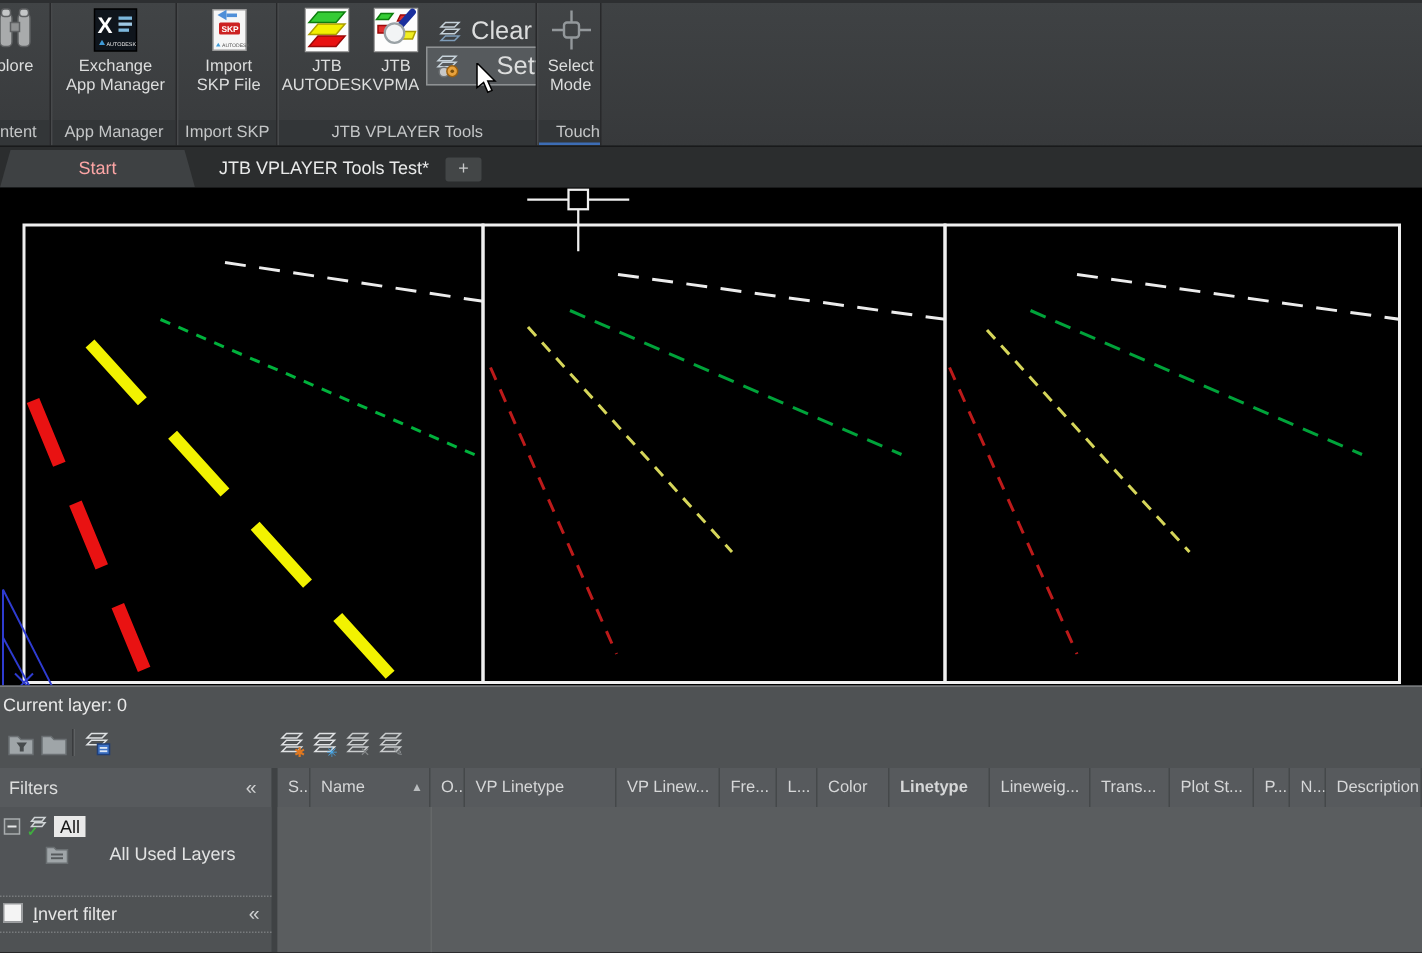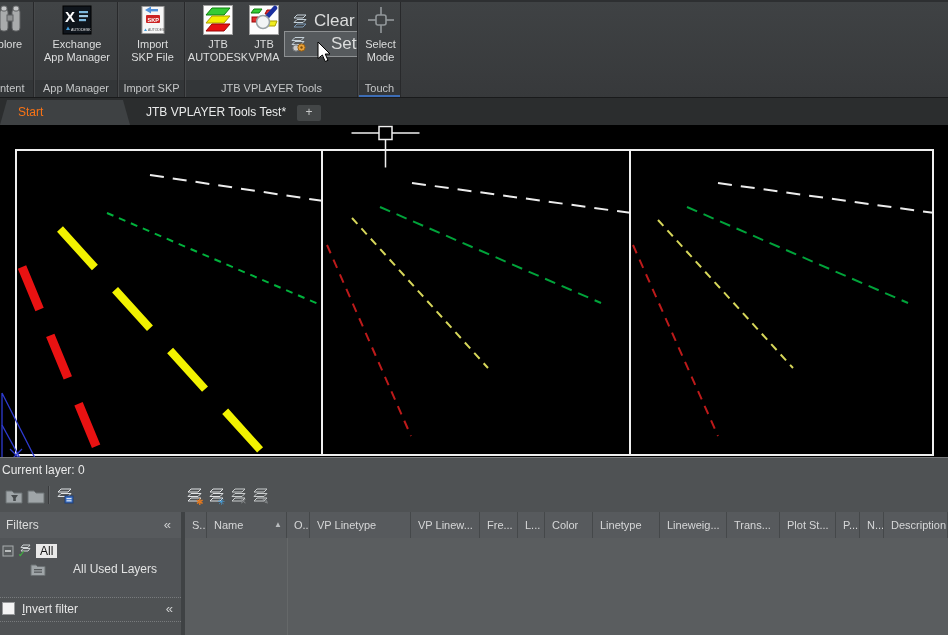--- a/index.html
+++ b/index.html
@@ -12,26 +12,26 @@
   .panel + .panel{border-left:1px solid #47494b;}
   .panel-label{position:absolute;left:0;right:0;bottom:0;height:17px;background:#333638;
     color:#c4c6c7;font-size:11px;line-height:17px;text-align:center;white-space:nowrap;overflow:hidden;}
   .bigbtn{position:absolute;top:3px;display:flex;flex-direction:column;align-items:center;
     color:#dcdddd;font-size:11px;line-height:13px;text-align:center;cursor:default;}
   .bigbtn .bicon{width:30px;height:30px;margin-bottom:3px;display:block;}
   .smallbtn{position:absolute;display:flex;align-items:center;gap:5px;color:#dcdddd;font-size:17px;
     padding:2px 5px;border:1px solid transparent;}
   .smallbtn.hl{background:#565a5d;border:1px solid #8e9193;gap:24px;}
   .sicon{width:17px;height:17px;display:block;}
-  .panel-touch .panel-label{box-shadow:inset 0 -2px 0 #3d6db5;}
+  .panel-touch .panel-label{box-shadow:inset 0 -2px 0 #3d6db5;text-align:right;}
   
   #tabbar{position:absolute;left:0;top:97px;width:948px;height:28px;background:#2b2d2e;border-top:1px solid #191a1b;box-sizing:border-box;}
   .ftab{position:absolute;top:2px;height:25px;line-height:25px;font-size:12px;white-space:nowrap;
     clip-path:polygon(7px 0,calc(100% - 7px) 0,100% 100%,0 100%);padding:0 18px;box-sizing:border-box;}
-  .ftab.start{left:0;width:130px;background:#3e4143;color:#f97316;}
+  .ftab.start{left:0;width:130px;background:#3e4143;color:#fca5a5;text-align:center;}
   .ftab.active{left:128px;width:166px;background:#50545
 
 6;color:#e9eaea;}
   .tab-close{margin-left:8px;font-size:10px;color:#9b9d9e;}
   .newtab{position:absolute;left:297px;top:7px;width:24px;height:16px;background:#434647;border-radius:2px;
     color:#c8c9ca;font-size:12px;line-height:15px;text-align:center;}
   
   #drawing{position:absolute;left:0;top:125px;width:948px;height:332px;background:#000;}
   
   #cursor{position:absolute;left:317px;top:42px;z-index:60;}
@@ -318,21 +318,21 @@
     </div>
     <div class="hdr-row" id="cols-hdr">
         <div class="col-h" style="width: 22px;"><span>S...</span></div>
         <div class="col-h" style="width: 80px;"><span>Name</span><span class="sort">▲</span></div>
         <div class="col-h" style="width: 23px;"><span>O...</span></div>
         <div class="col-h" style="width: 101px;"><span>VP Linetype</span></div>
         <div class="col-h" style="width: 69px;"><span>VP Linew...</span></div>
         <div class="col-h" style="width: 38px;"><span>Fre...</span></div>
         <div class="col-h" style="width: 27px;"><span>L...</span></div>
         <div class="col-h" style="width: 48px;"><span>Color</span></div>
-        <div class="col-h" style="width: 67px;"><span>Linetype</span></div>
+        <div class="col-h" style="width: 67px; font-weight: bold;"><span>Linetype</span></div>
         <div class="col-h" style="width: 67px;"><span>Lineweig...</span></div>
         <div class="col-h" style="width: 53px;"><span>Trans...</span></div>
         <div class="col-h" style="width: 56px;"><span>Plot St...</span></div>
         <div class="col-h" style="width: 24px;"><span>P...</span></div>
         <div class="col-h" style="width: 24px;"><span>N...</span></div>
         <div class="col-h" style="width: 64px;"><span>Description</span></div>
       </div>
     <div id="v-div"></div>
 
     <div id="list-body">

